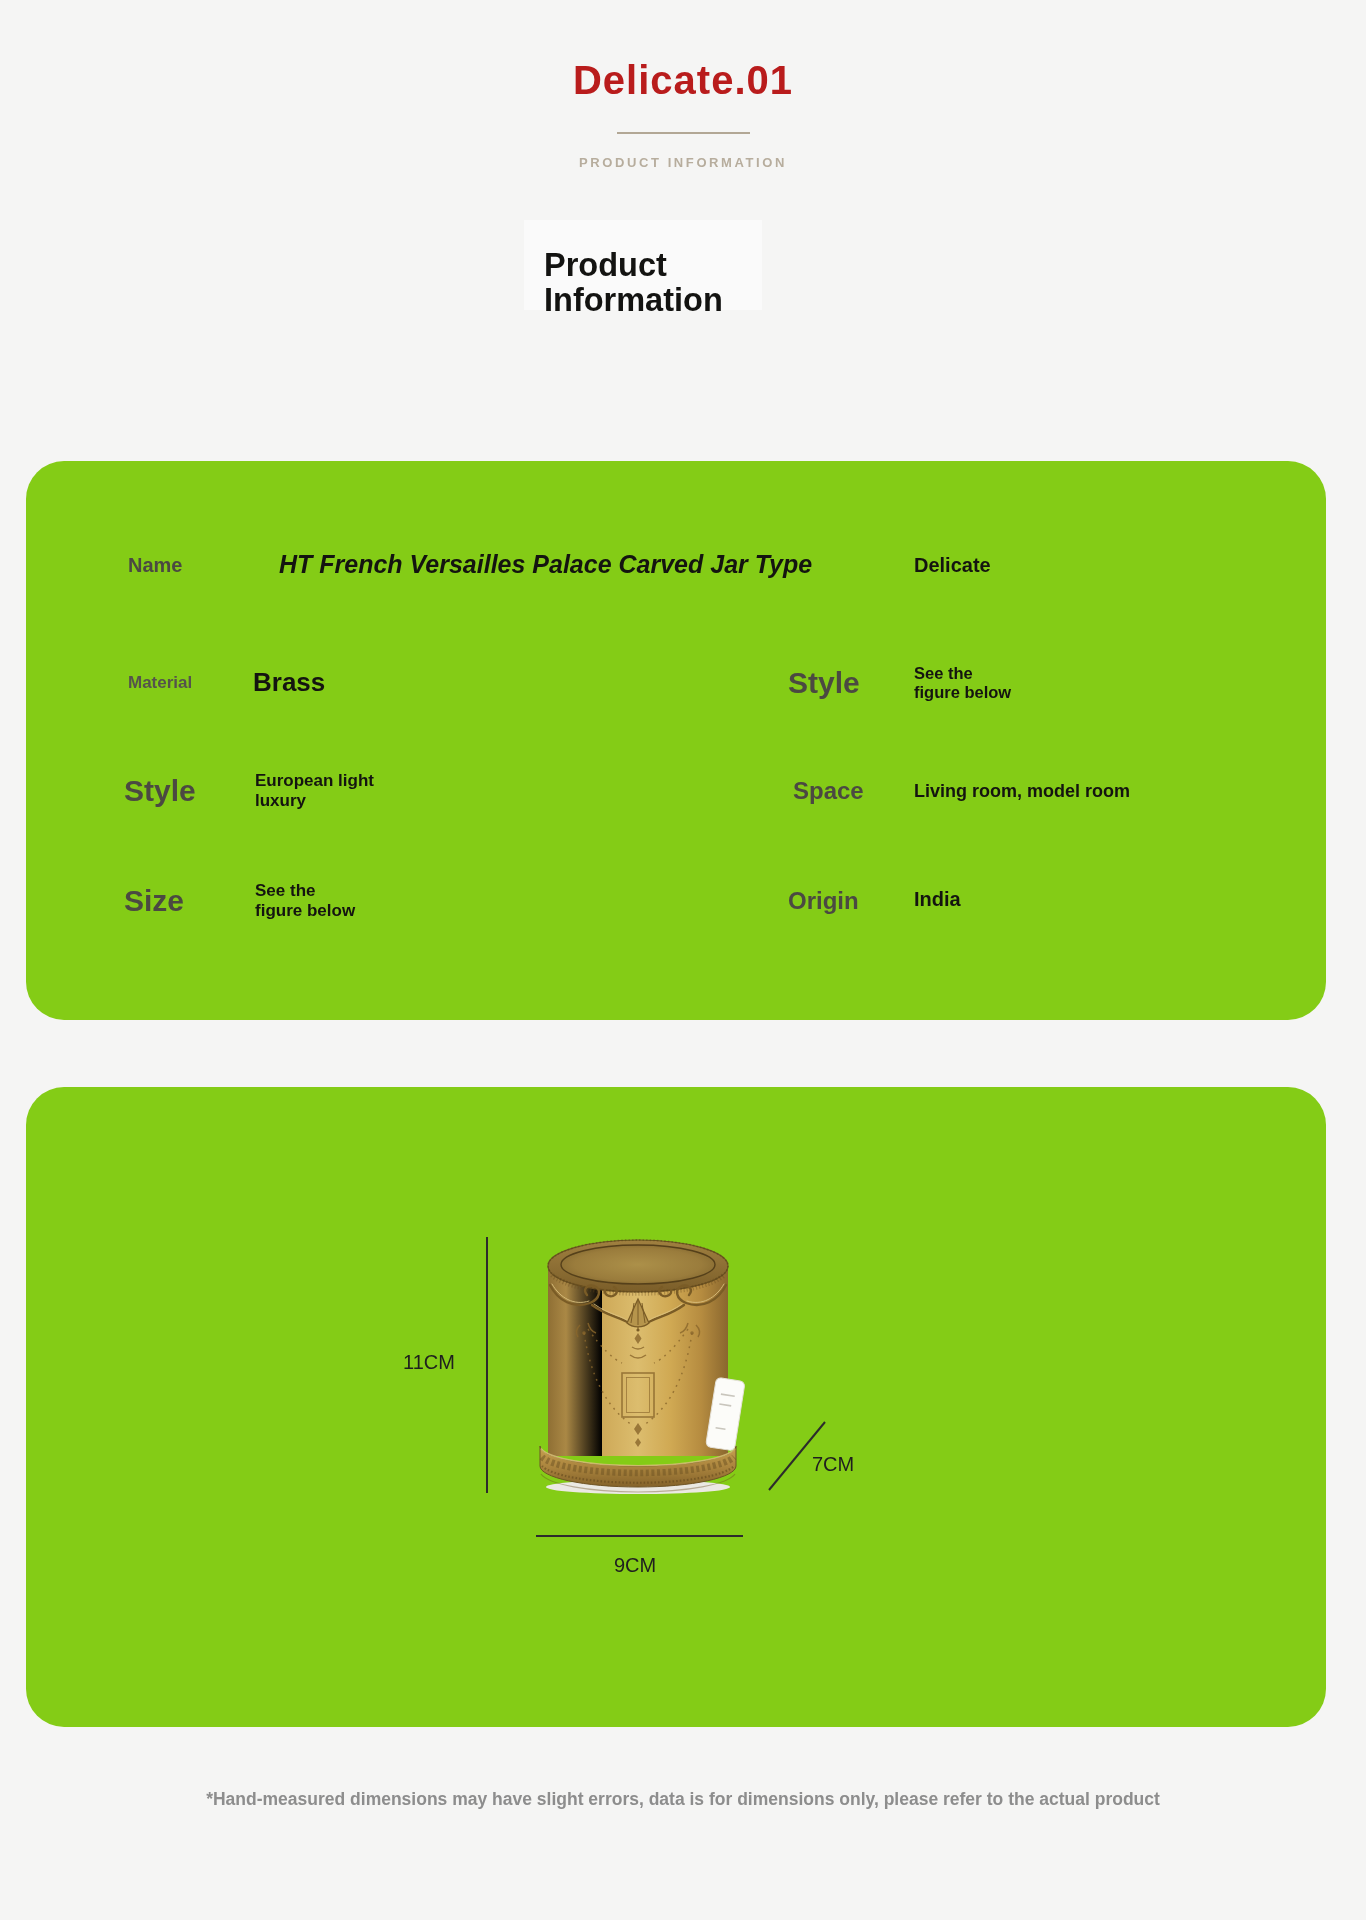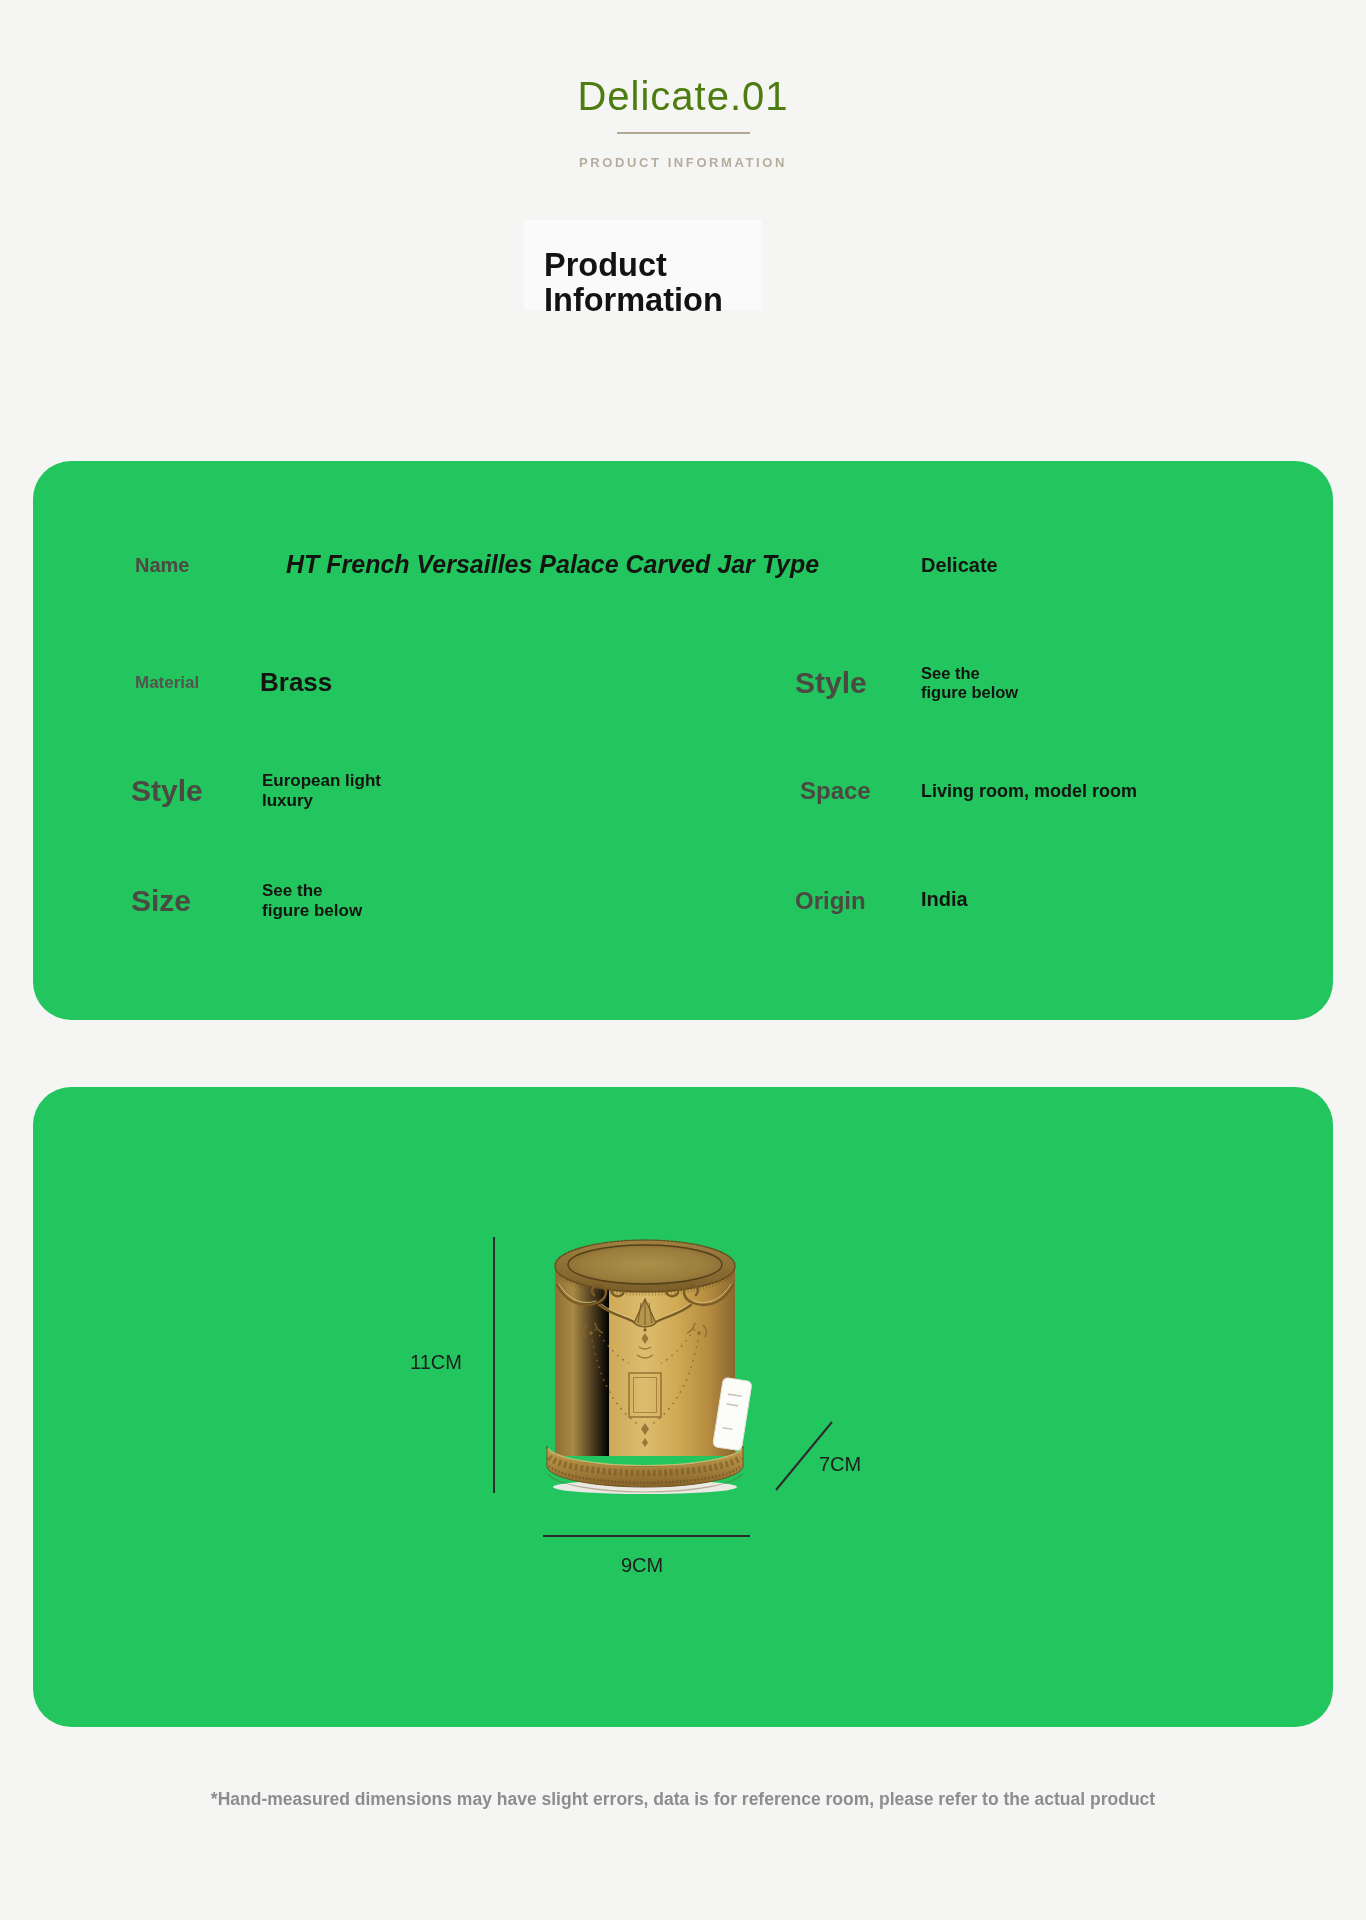--- a/index.html
+++ b/index.html
@@ -5,24 +5,24 @@
   html,body{margin:0;padding:0;}
   .page{
     position:relative;
     width:1366px;height:1920px;
     background:#f5f5f4;
     font-family:"Liberation Sans", sans-serif;
     overflow:hidden;
   }
   
   .brand{
-    position:absolute;left:0;right:0;top:74px;
+    position:absolute;left:0;right:0;top:58px;
     text-align:center;
-    font-size:40px;font-weight:400;letter-spacing:1px;
-    color:#4d7c0f;
+    font-size:40px;font-weight:700;letter-spacing:1px;
+    color:#b91c1c;
   }
   .brand-divider{
     position:absolute;left:617px;top:132px;
     width:133px;height:2px;background:#b2a795;
   }
   .brand-tagline{
     position:absolute;left:0;right:0;top:155px;
     text-align:center;
     font-size:13px;font-weight:700;letter-spacing:2.6px;
     color:#b7ad9d;
@@ -32,22 +32,22 @@
     width:238px;height:90px;
     background:rgba(255,255,255,.5);
   }
   .page-title{
     position:absolute;left:544px;top:248px;
     font-size:32.5px;line-height:35px;font-weight:700;
     color:#131311;
   }
   
   .card{
-    position:absolute;left:33px;width:1300px;
-    background:#22c55e;border-radius:38px;
+    position:absolute;left:26px;width:1300px;
+    background:#84cc16;border-radius:38px;
   }
   .card1{top:461px;height:559px;}
   .card2{top:1087px;height:640px;}
   .cell{
     position:absolute;transform:translateY(-50%);
     white-space:nowrap;
   }
   .pre{white-space:pre-line;line-height:1.15;}
   .lbl{color:#4b4942;font-weight:700;}
   .lbl-sm{font-size:17px;color:#55534c;}
@@ -223,15 +223,15 @@
 
     <svg class="diag-svg" viewBox="0 0 66 78" xmlns="http://www.w3.org/2000/svg">
       <line x1="5" y1="73" x2="61" y2="5" stroke="#2c2c2c" stroke-width="2"></line>
     </svg>
     <div class="dim-label lab-7">7CM</div>
 
     <div class="dim-line dim-horiz"></div>
     <div class="dim-label lab-9">9CM</div>
   </div>
 
-  <div class="footer-note">*Hand-measured dimensions may have slight errors, data is for reference room, please refer to the actual product</div>
+  <div class="footer-note">*Hand-measured dimensions may have slight errors, data is for dimensions only, please refer to the actual product</div>
 
 </div>
 
 </body></html>

